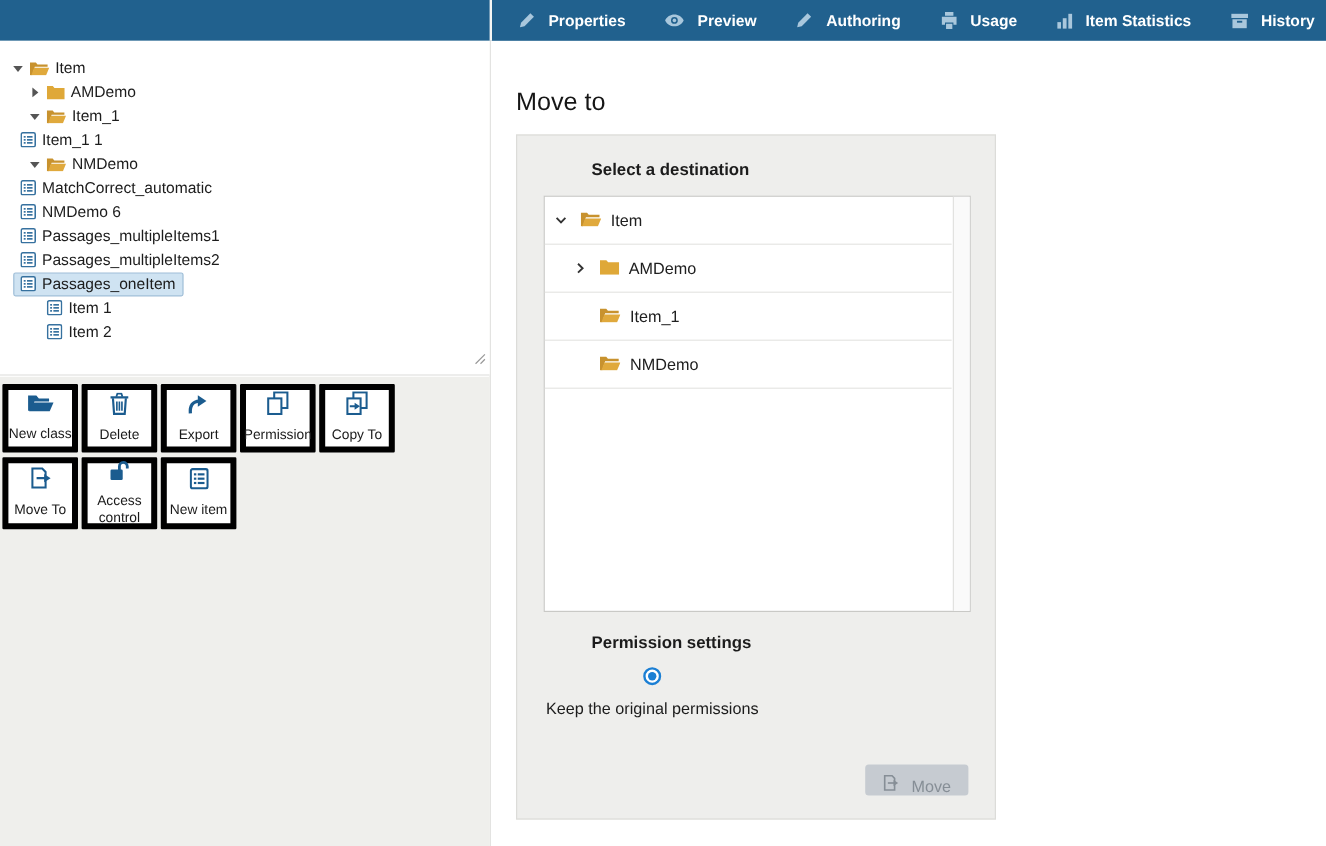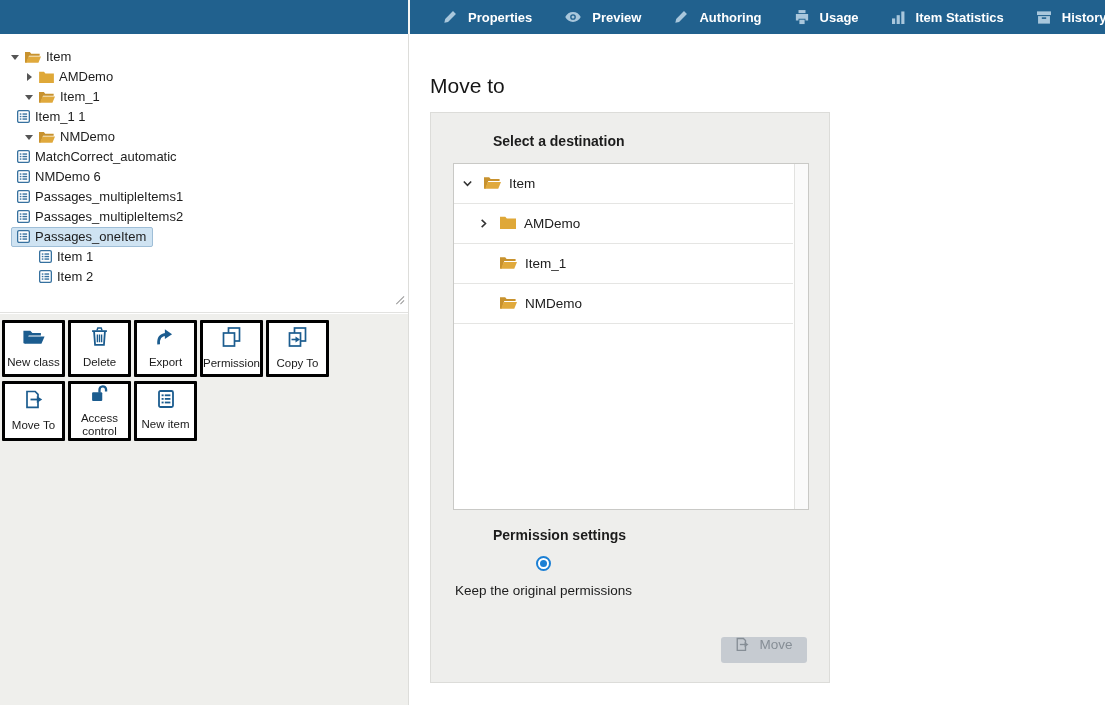--- a/index.html
+++ b/index.html
@@ -2,42 +2,42 @@
 <html><head>
 <meta charset="utf-8">
 <style>
   * { margin:0; padding:0; box-sizing:border-box; }
   body { font-family:"Liberation Sans", sans-serif; background:#fff; }
   .screen { position:relative; width:1105px; height:705px; overflow:hidden; background:#fff; }
 
   
   .topbar { position:absolute; left:0; top:0; width:1105px; height:34px; background:#21618e; }
   .topbar-divider { position:absolute; left:408px; top:0; width:2px; height:34px; background:#f5f6f4; }
-  .tabs { position:absolute; left:410px; right:0; top:0; height:34px; display:flex; align-items:center; gap:33px; padding-left:33px; }
+  .tabs { position:absolute; left:410px; right:0; top:0; height:34px; display:flex; align-items:center; gap:33px; padding-left:22px; }
   .tab { display:flex; align-items:center; gap:11px; color:#fff; font-size:13px; font-weight:700; cursor:pointer; white-space:nowrap; }
   .tab .tico { display:flex; align-items:center; }
 
   
   .tree-panel { position:absolute; left:0; top:34px; width:408px; height:279px; background:#fff; border-bottom:1px solid #e2e2e0; padding-top:13px; }
   .vline { position:absolute; left:408px; top:34px; width:1px; height:671px; background:#ddddda; }
   .trow { height:20px; display:flex; align-items:center; font-size:13px; color:#1c1c1c; cursor:pointer; }
   .trow.l0 { padding-left:8px; }
   .trow.l1 { padding-left:22px; }
   .trow.l2 { }
   .tgl { width:14px; height:14px; display:flex; align-items:center; justify-content:center; flex:0 0 14px; }
   .tgl.down::before { content:""; border-left:4px solid transparent; border-right:4px solid transparent; border-top:5px solid #555; }
   .tgl.right::before { content:""; border-top:4px solid transparent; border-bottom:4px solid transparent; border-left:5px solid #555; }
   .twrap { display:inline-flex; align-items:center; gap:5px; padding:1px 6px 2px 2px; border:1px solid transparent; }
   .twrap.sel { background:#cfe3f2; border:1px solid #9fbed7; border-radius:2px; margin-left:-3px; padding-left:5px; }
   .ticon { display:flex; align-items:center; }
   .resize-handle { position:absolute; right:3px; bottom:3px; cursor:nwse-resize; }
 
   .left-gray { position:absolute; left:0; top:314px; width:408px; height:391px; background:#efefec; padding:6px 0 0 2px; }
   .btnrow { display:flex; gap:3px; margin-bottom:4px; }
-  .abtn { width:63px; height:57px; background:#fff; border:3px solid #000000; border-radius:1px; display:flex; flex-direction:column; align-items:center; justify-content:center; gap:6px; cursor:pointer; }
+  .abtn { width:63px; height:57px; background:#fff; border:5px solid #000000; border-radius:1px; display:flex; flex-direction:column; align-items:center; justify-content:center; gap:6px; cursor:pointer; }
   .btnrow.r2 .abtn { height:60px; }
   .abtn .albl { font-size:11.5px; color:#1a1a1a; text-align:center; line-height:1.15; max-width:58px; }
 
   
   .page-title { position:absolute; left:430px; top:74px; font-size:21px; font-weight:400; color:#161616; }
   .modal { position:absolute; left:430px; top:112px; width:400px; height:571px; background:#eeeeec; border:1px solid #dcdcd9; }
   .sec-h { position:absolute; left:22px; font-size:14px; font-weight:700; color:#1c1c1c;margin-left:40px; }
   .h-dest { top:20px; }
   .h-perm { top:414px; }
   .dest-box { position:absolute; left:22px; top:50px; width:356px; height:347px; background:#fff; border:1px solid #c9c9c6; }
@@ -48,21 +48,21 @@
   .drow.d1 { padding-left:24px; }
   .chev { width:22px; display:flex; align-items:center; flex:0 0 22px; }
   .dlbl { margin-left:8px; }
   .radio-row { position:absolute; left:24px; display:flex; align-items:center; gap:12px; font-size:13.5px; color:#1c1c1c; cursor:pointer; }
   .rr1 { top:443px;flex-direction:column; }
   .rr2 { top:470px; }
   .radio { width:15px; height:15px; border-radius:50%; background:#fff; position:relative; flex:0 0 15px; }
   .radio.on { border:2px solid #1b7fd4; }
   .radio.on::after { content:""; position:absolute; left:2px; top:2px; right:2px; bottom:2px; border-radius:50%; background:#1b7fd4; }
   .radio.off { border:1.5px solid #767676; }
-  .move-btn { position:absolute; right:22px; bottom:19px; width:86px; height:26px; background:#c6cbd1; border:none; border-radius:3px; color:#868e96; font-size:13.5px; font-family:"Liberation Sans",sans-serif; display:flex; align-items:flex-start; justify-content:center; gap:9px; cursor:default; }
+  .move-btn { position:absolute; right:22px; bottom:19px; width:86px; height:26px; background:#c6cbd1; border:none; border-radius:3px; color:#868e96; font-size:13.5px; font-family:"Liberation Sans",sans-serif; display:flex; align-items:flex-end; justify-content:center; gap:9px; cursor:default; }
 </style>
 </head>
 <body>
 
 <div class="screen">
 
   <header class="topbar">
     <div class="topbar-divider"></div>
     <nav class="tabs">
       <div class="tab">

